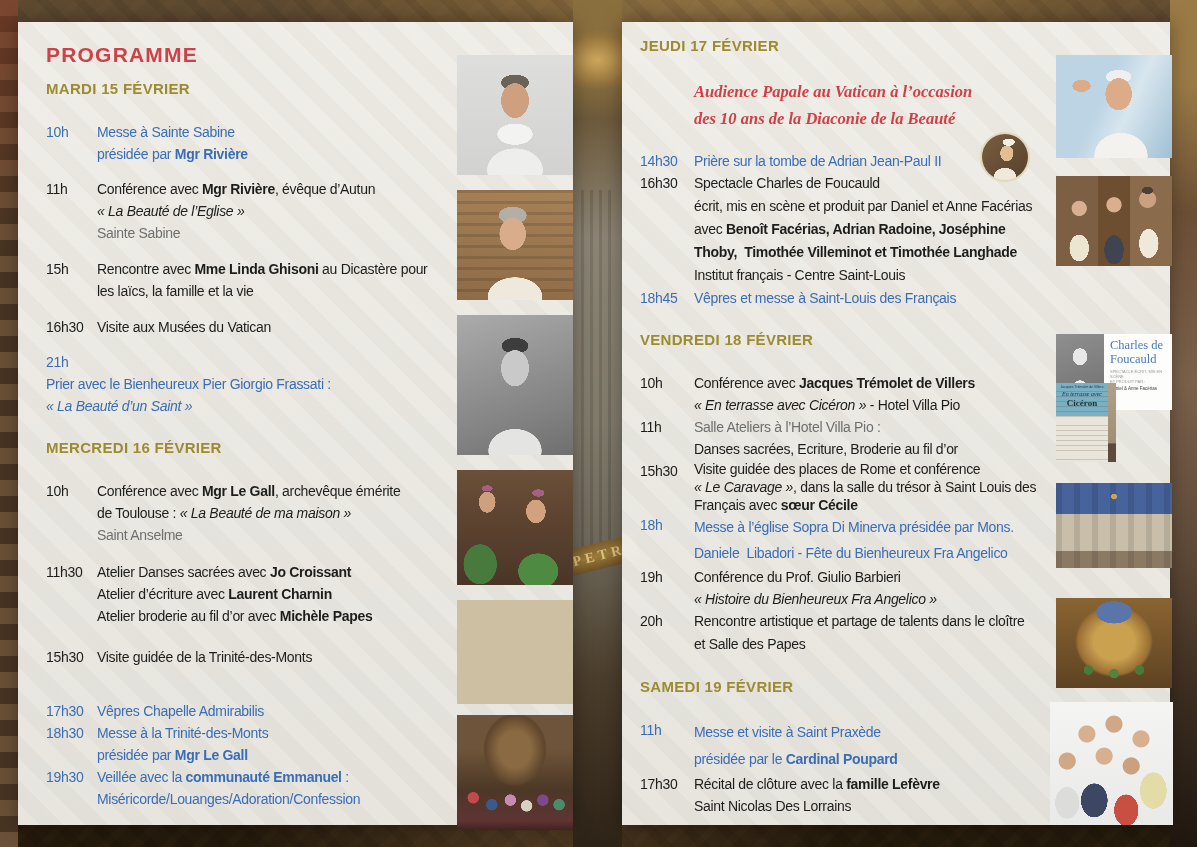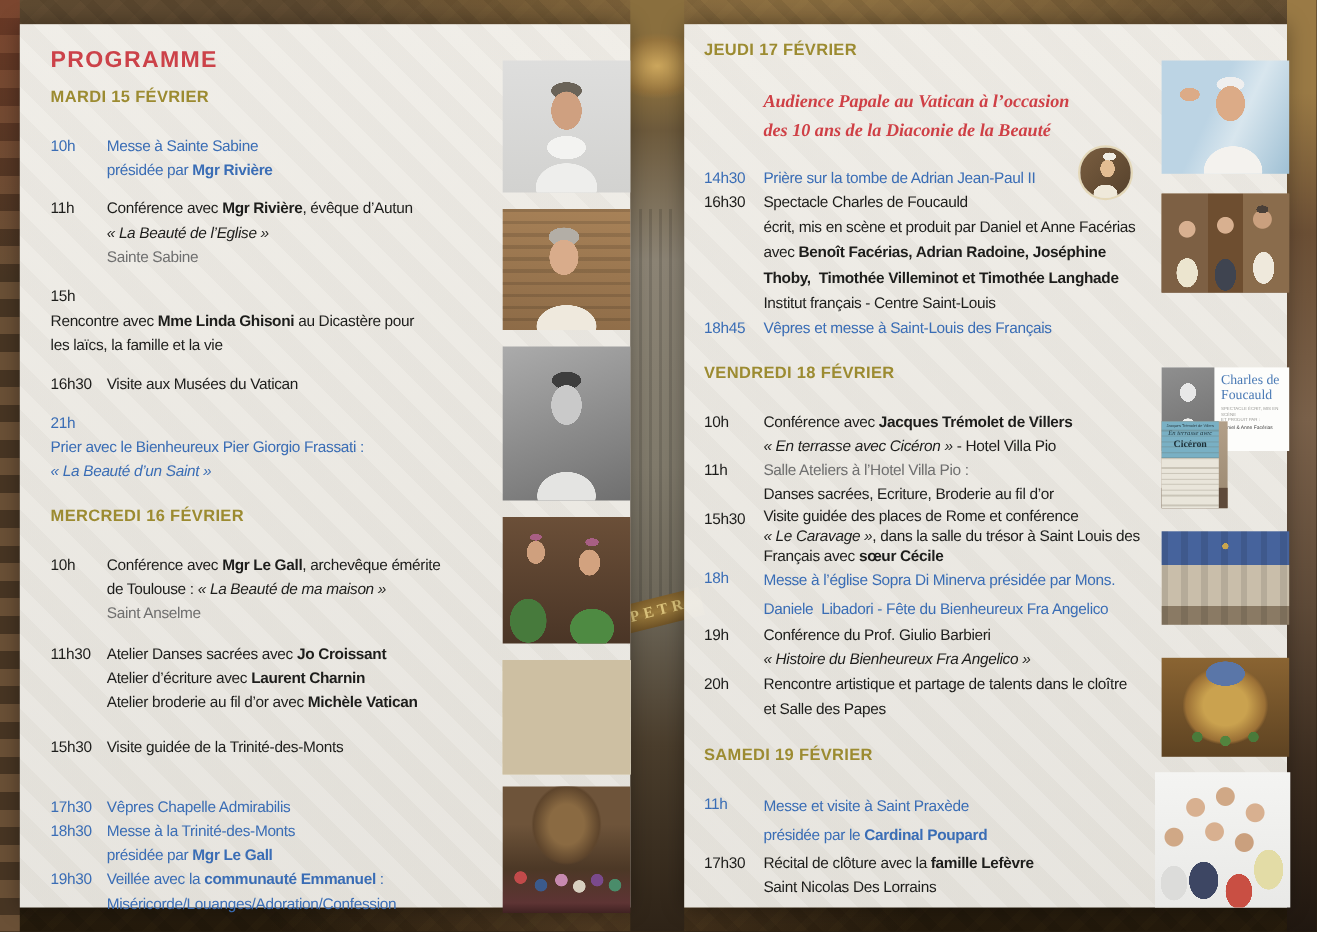--- a/index.html
+++ b/index.html
@@ -203,21 +203,21 @@
         </div>
       </div>
       <div class="item" style="margin-bottom: 14px;">
         <div class="time">11h</div>
         <div class="lines">
           <div class="line"><span>Conférence avec </span><span class="b">Mgr Rivière</span><span>, évêque d’Autun</span></div>
           <div class="line"><span class="i">« La Beauté de l’Eglise »</span></div>
           <div class="line"><span class="c-gray">Sainte Sabine</span></div>
         </div>
       </div>
-      <div class="item" style="margin-bottom: 14px; flex-direction: column;">
+      <div class="item" style="margin-bottom: 14px;">
         <div class="time">15h</div>
         <div class="lines">
           <div class="line"><span>Rencontre avec </span><span class="b">Mme Linda Ghisoni</span><span> au Dicastère pour</span></div>
           <div class="line"><span>les laïcs, la famille et la vie</span></div>
         </div>
       </div>
       <div class="item" style="margin-bottom: 13px;">
         <div class="time">16h30</div>
         <div class="lines">
           <div class="line"><span>Visite aux Musées du Vatican</span></div>
@@ -237,21 +237,21 @@
           <div class="line"><span>Conférence avec </span><span class="b">Mgr Le Gall</span><span>, archevêque émérite</span></div>
           <div class="line"><span>de Toulouse : </span><span class="i">« La Beauté de ma maison »</span></div>
           <div class="line"><span class="c-gray">Saint Anselme</span></div>
         </div>
       </div>
       <div class="item" style="margin-bottom: 19px;">
         <div class="time">11h30</div>
         <div class="lines">
           <div class="line"><span>Atelier Danses sacrées avec </span><span class="b">Jo Croissant</span></div>
           <div class="line"><span>Atelier d’écriture avec </span><span class="b">Laurent Charnin</span></div>
-          <div class="line"><span>Atelier broderie au fil d’or avec </span><span class="b">Michèle Vatican</span></div>
+          <div class="line"><span>Atelier broderie au fil d’or avec </span><span class="b">Michèle Papes</span></div>
         </div>
       </div>
       <div class="item" style="margin-bottom: 32px;">
         <div class="time">15h30</div>
         <div class="lines">
           <div class="line"><span>Visite guidée de la Trinité-des-Monts</span></div>
         </div>
       </div>
       <div class="item" style="margin-bottom: 0px;">
         <div class="time c-blue">17h30</div>

